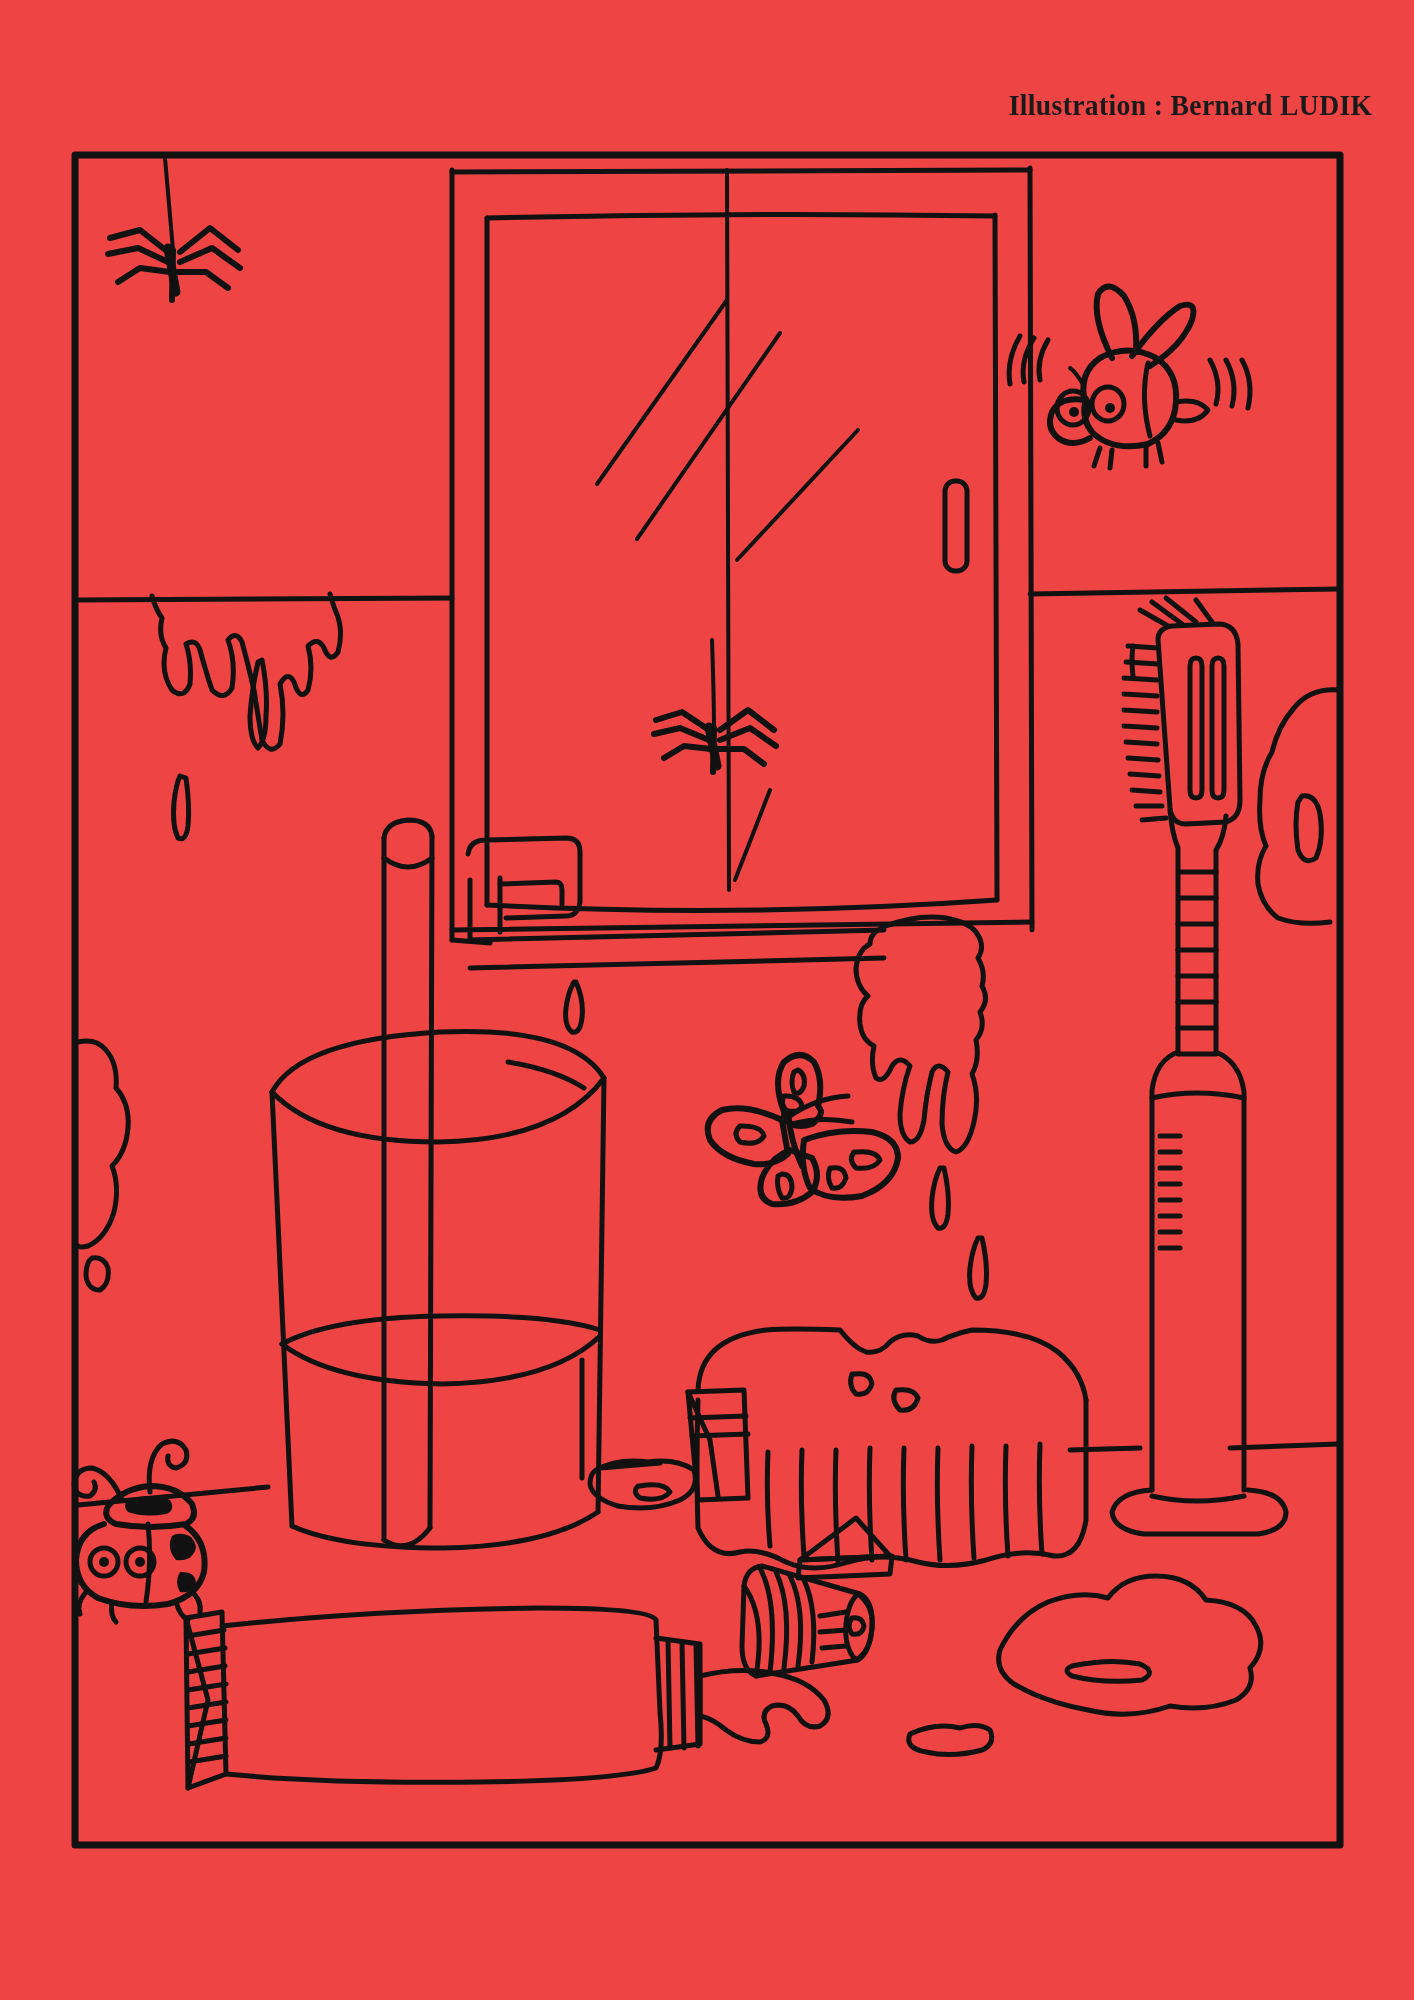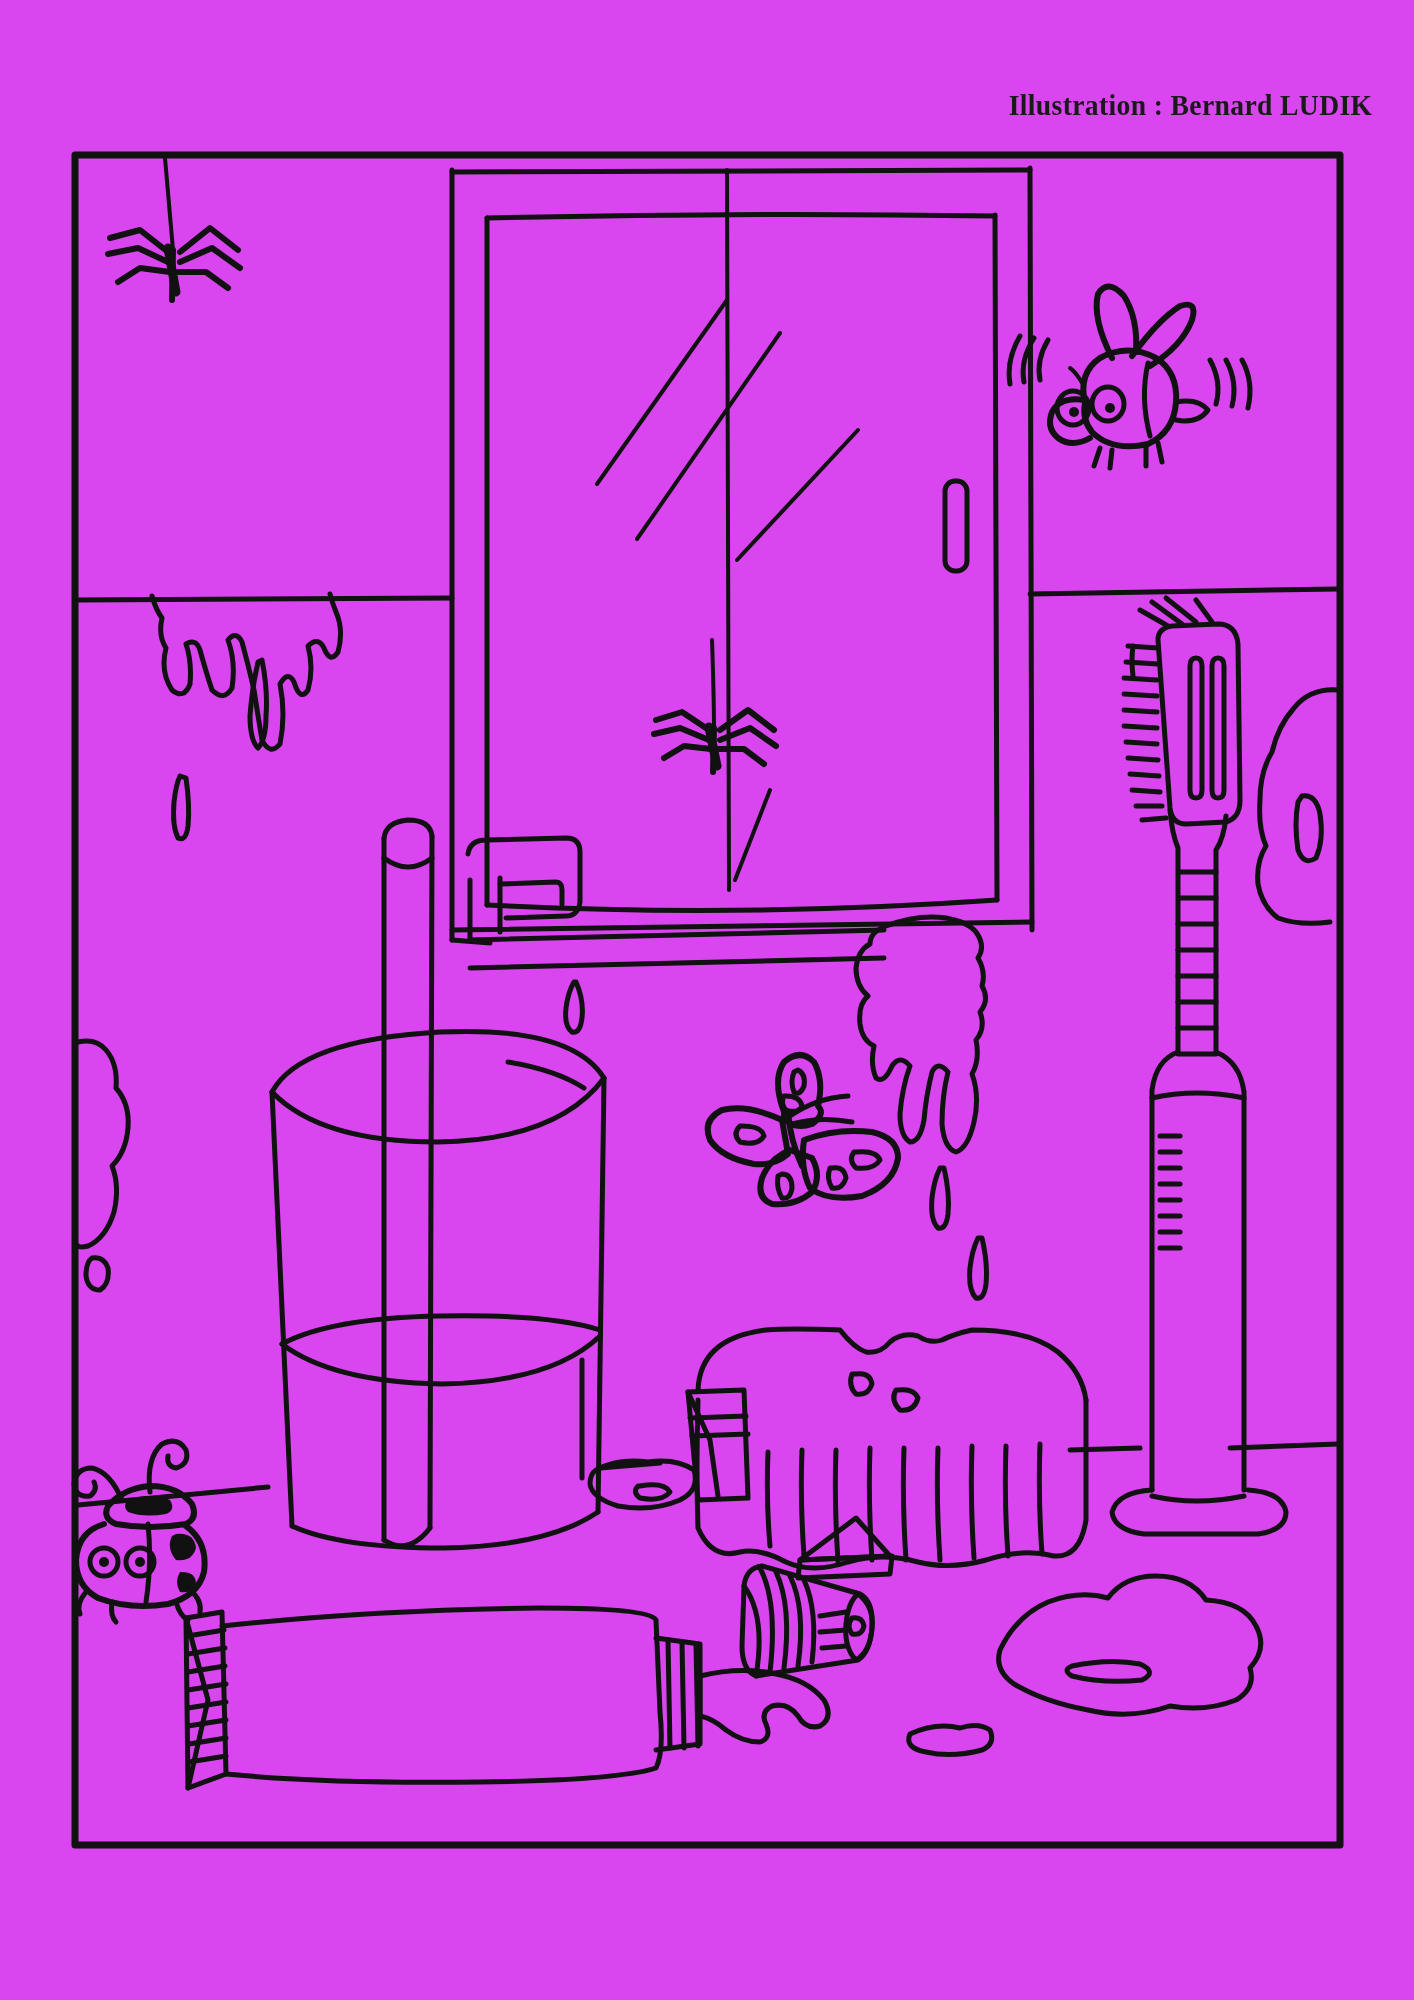--- a/index.html
+++ b/index.html
@@ -11,21 +11,21 @@
     width: 1414px;
     height: 2000px;
     font-family: "Liberation Sans", sans-serif;
     position: relative;
     overflow: hidden;
   }
   #page {
     position: relative;
     width: 1414px;
     height: 2000px;
-    background: #d946ef;
+    background: #ef4444;
   }
   #credit {
     position: absolute;
     right: 42px;
     top: 88px;
     font-family: "Liberation Serif", serif;
     font-size: 30px;
     font-weight: 700;
     letter-spacing: 0.4px;
     color: #1a1a1a;

